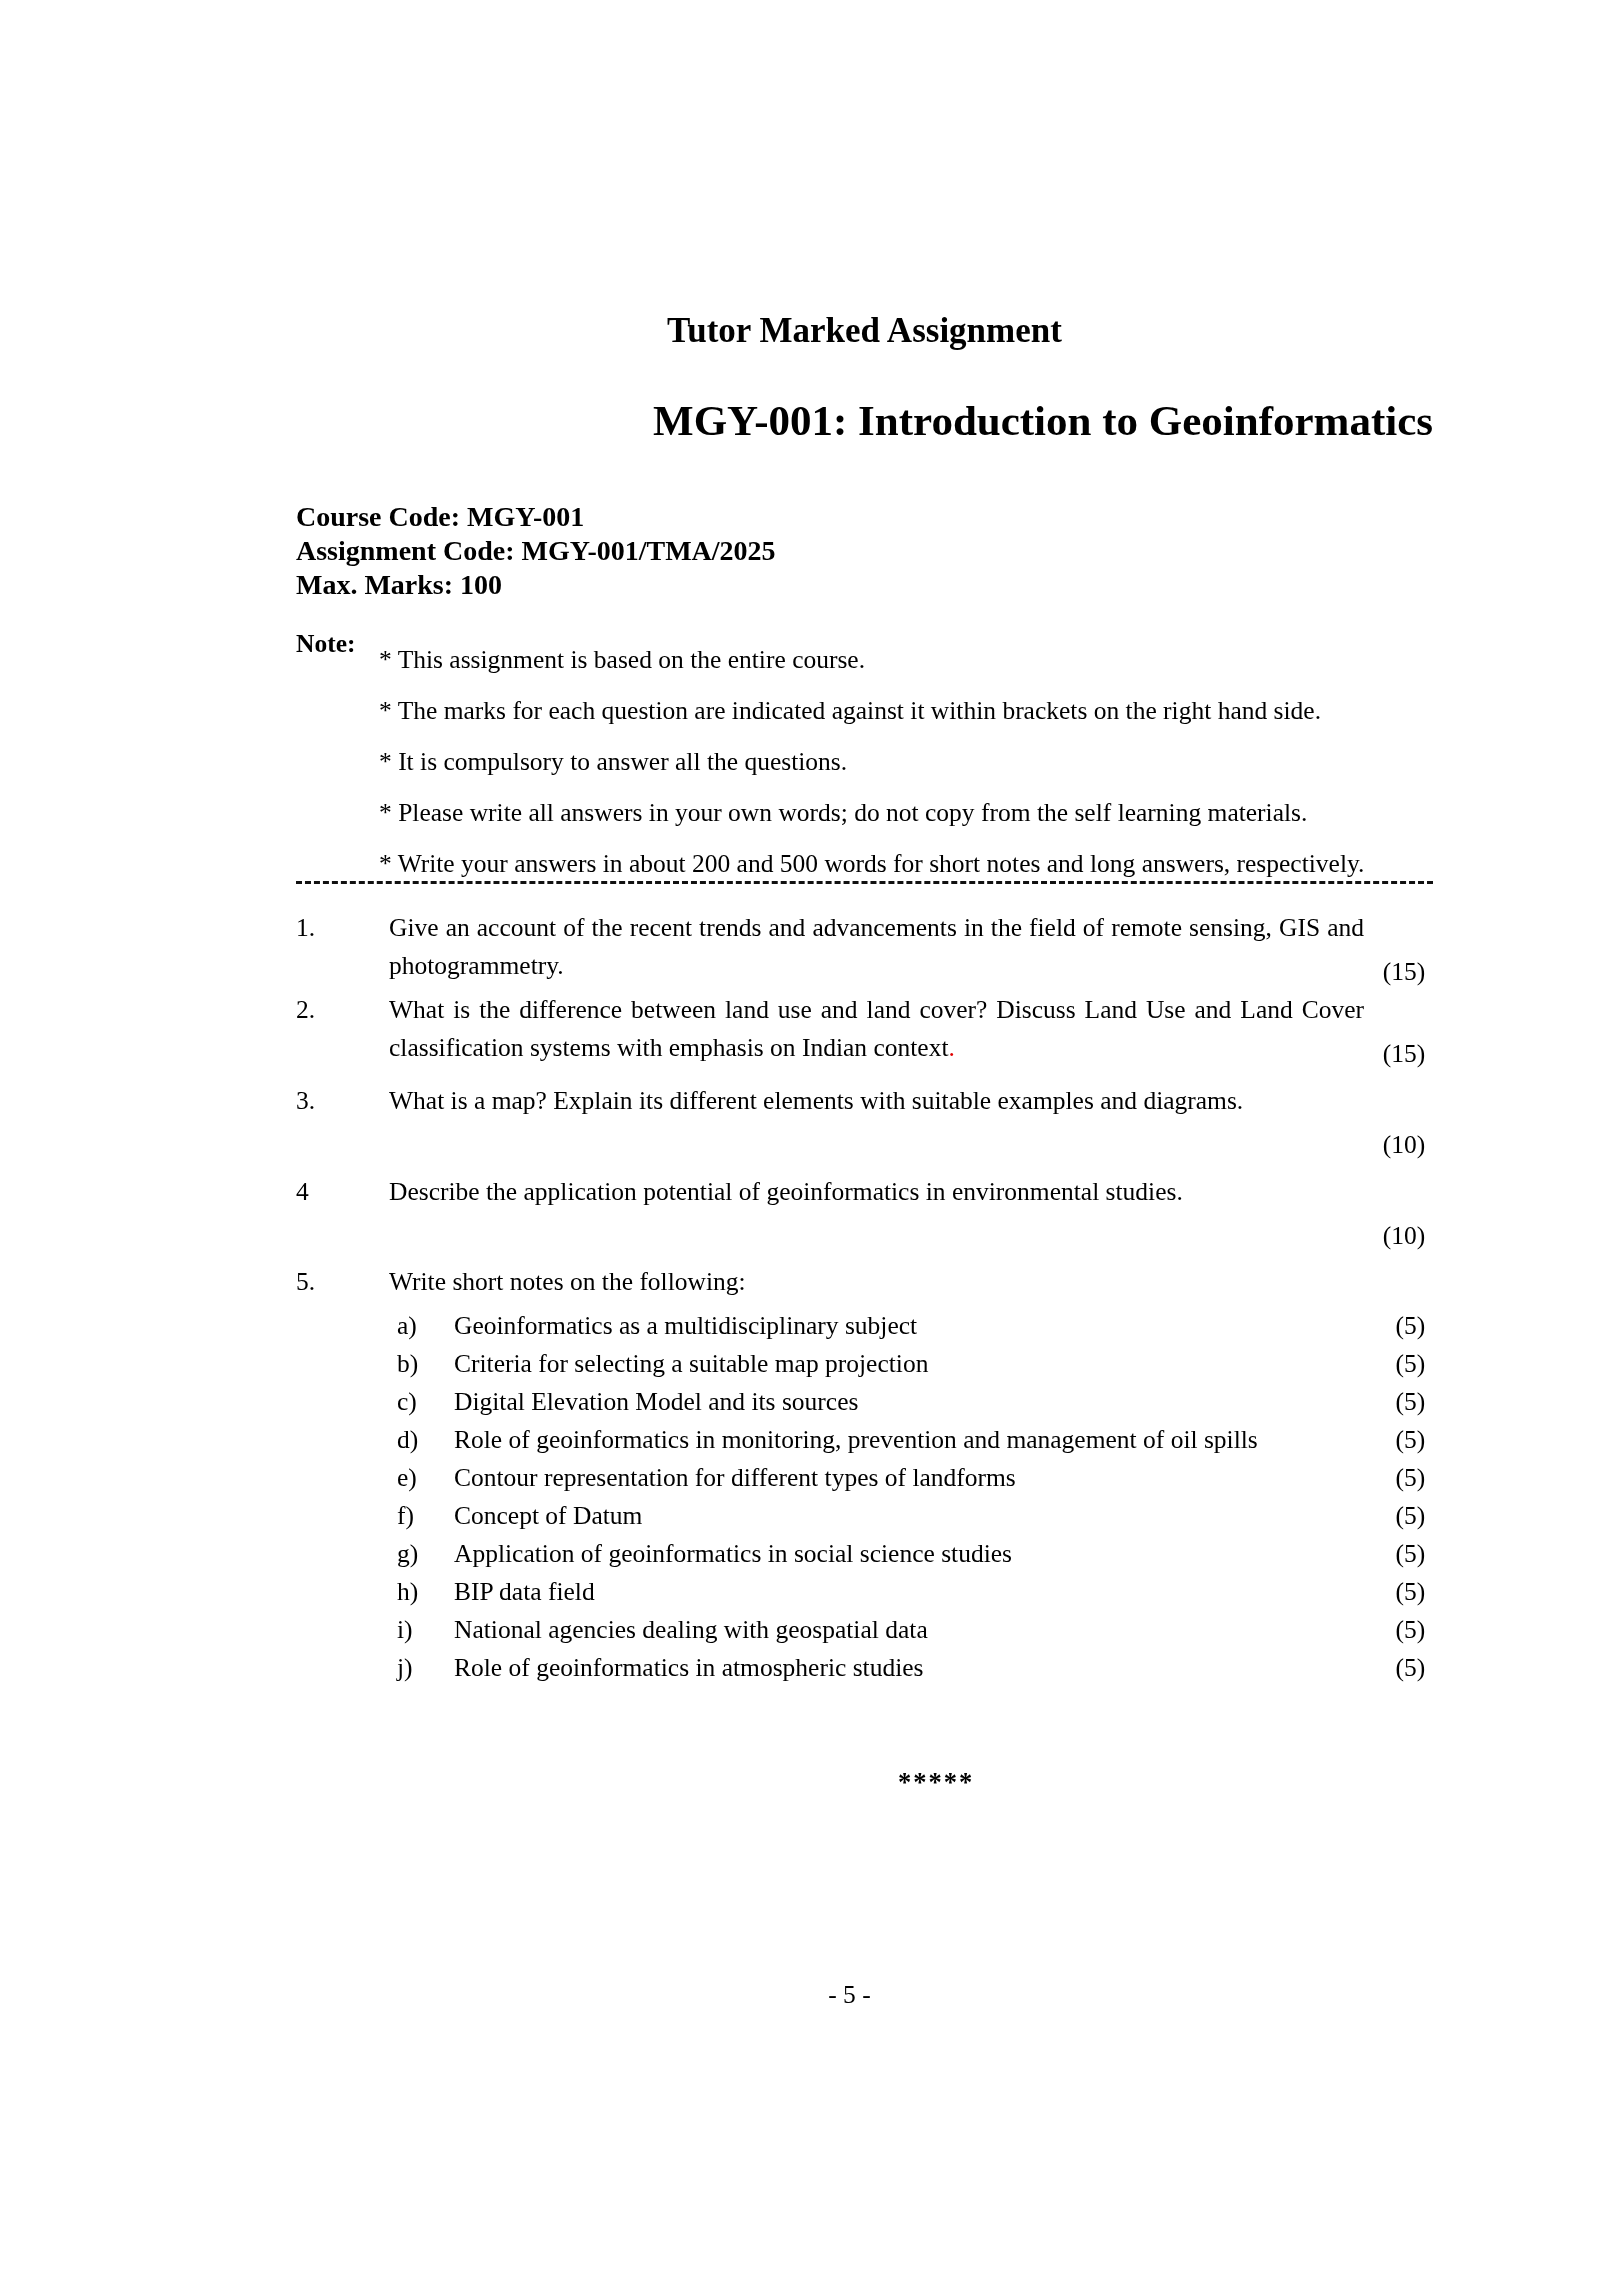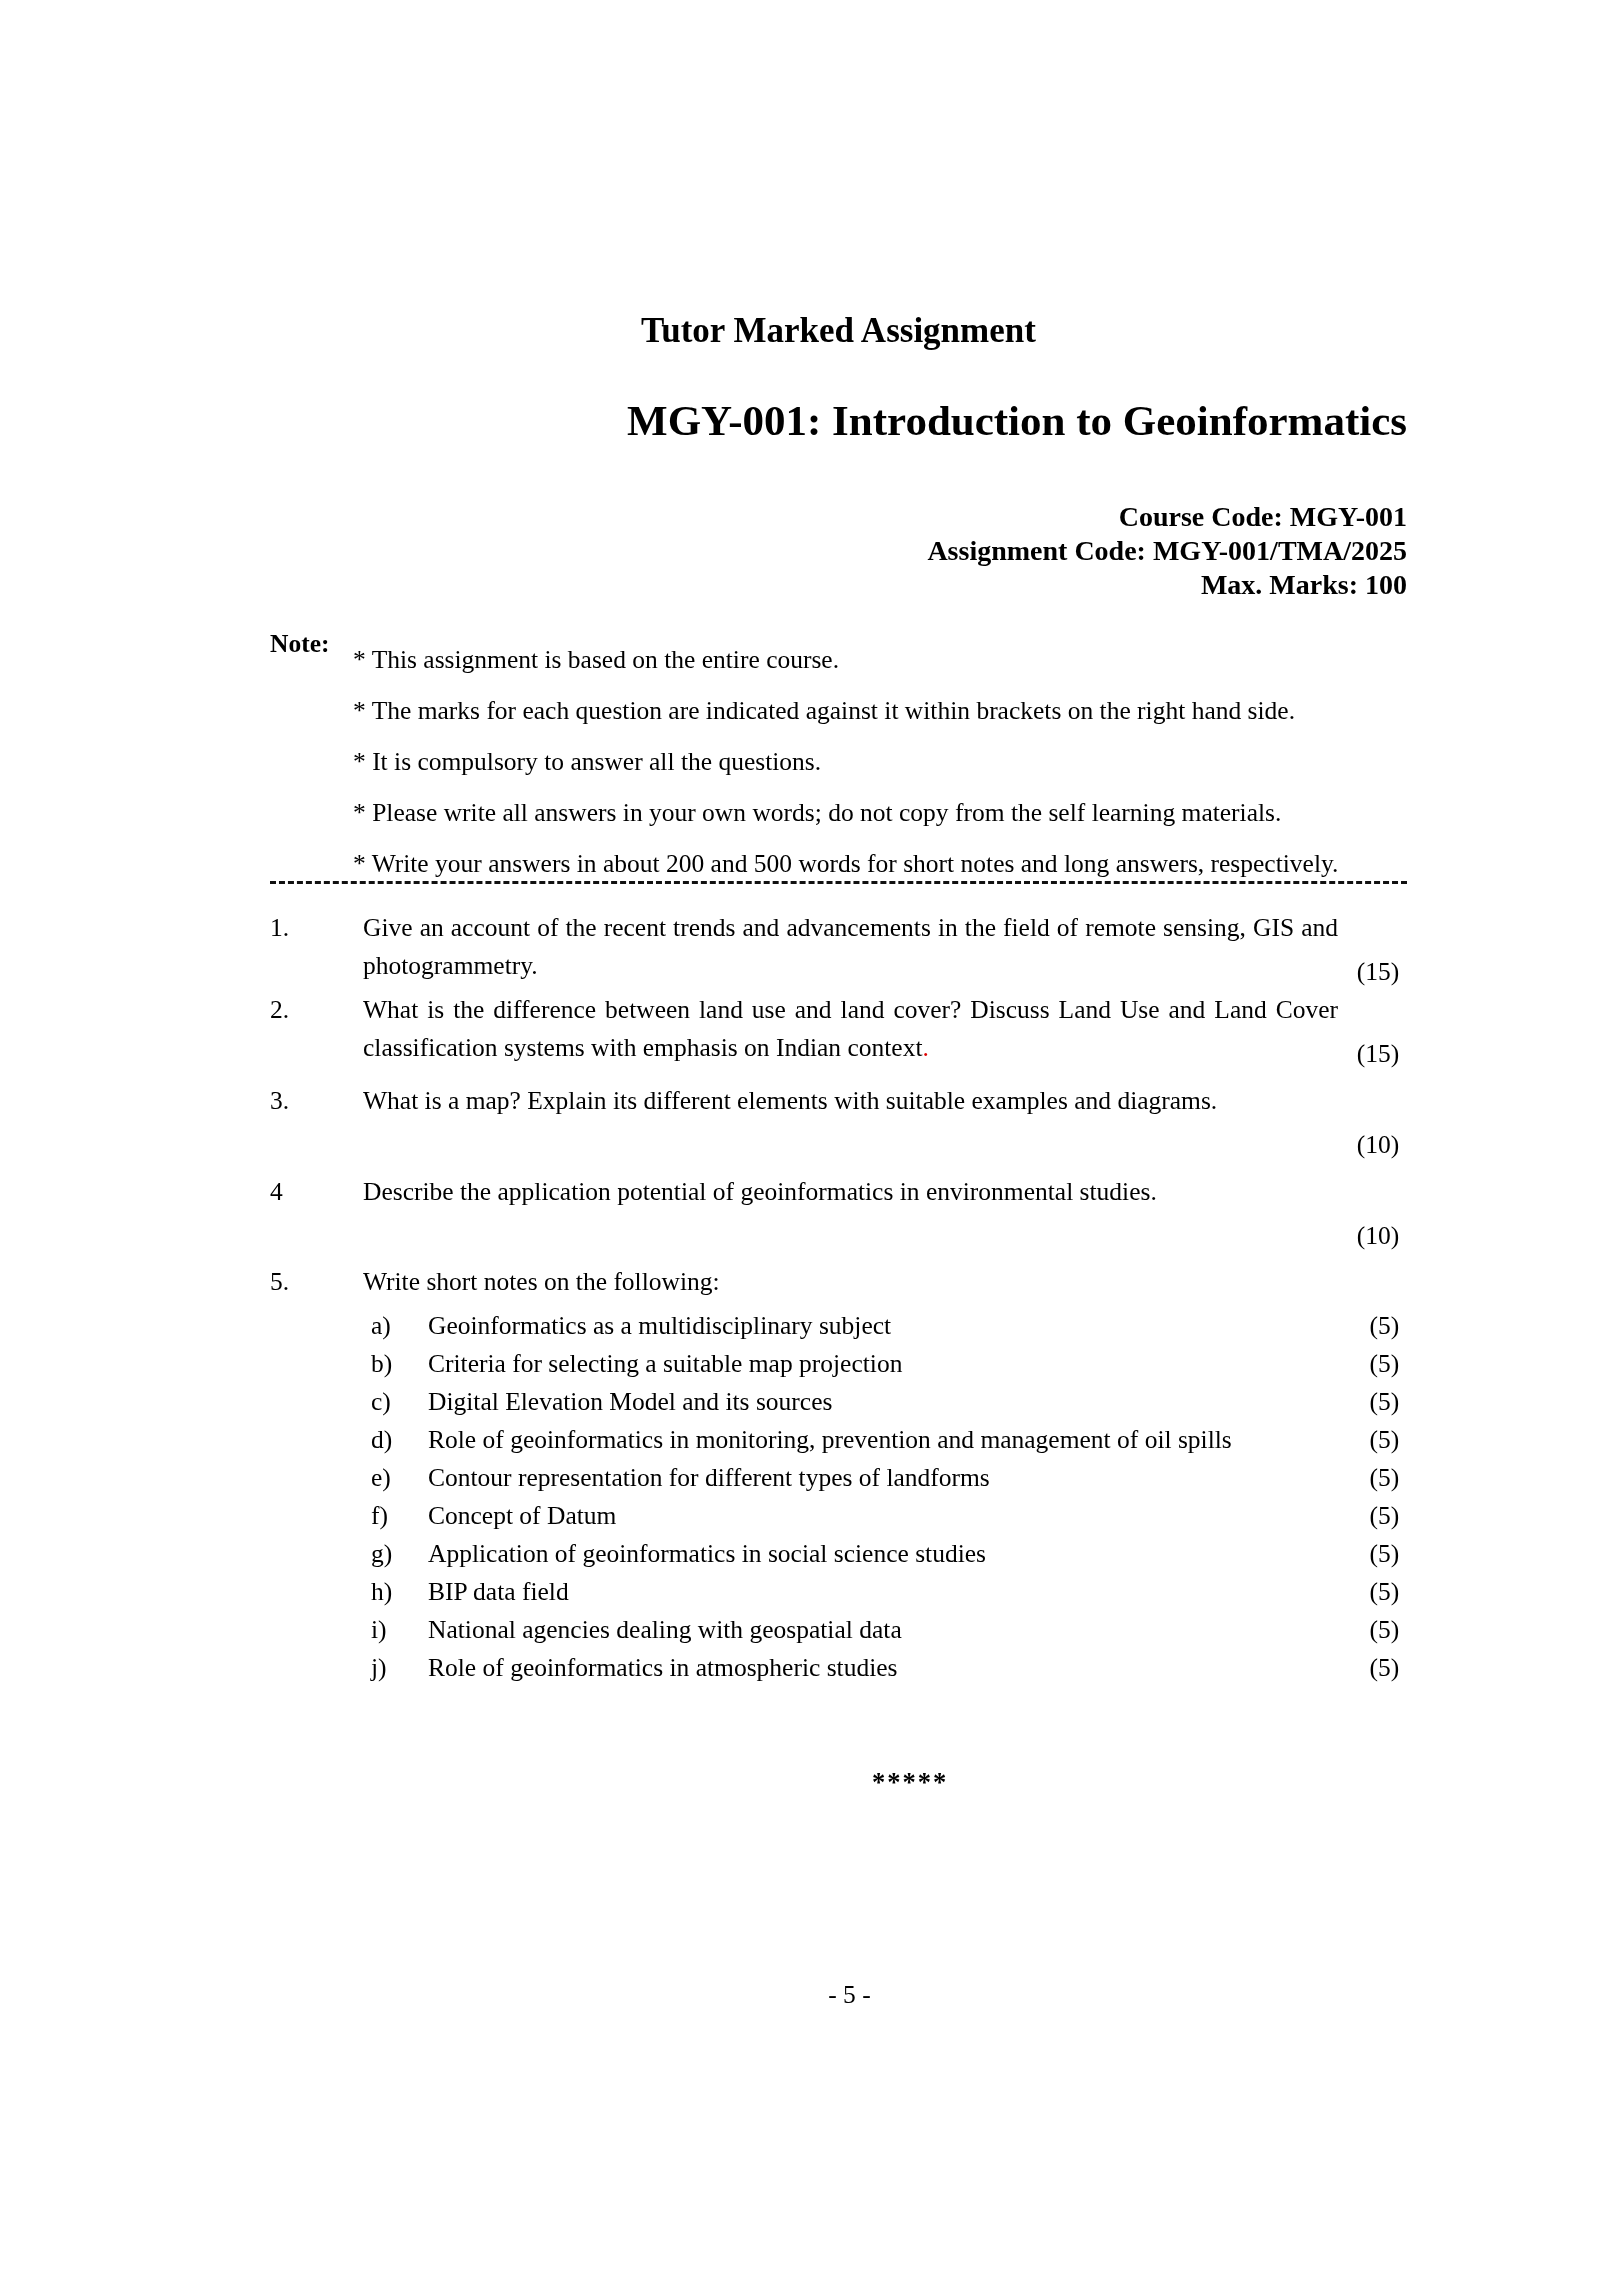--- a/index.html
+++ b/index.html
@@ -11,41 +11,40 @@
     position: relative;
     width: 1620px;
     height: 2293px;
     background: #ffffff;
     color: #000000;
     font-family: "Liberation Serif", "DejaVu Serif", serif;
     overflow: hidden;
   }
   .content {
     position: absolute;
-    left: 270px;
+    left: 296px;
     top: 0;
     width: 1137px;
   }
   .doc-title {
     margin: 310px 0 0 0;
     font-size: 35px;
     line-height: 41px;
     font-weight: bold;
     text-align: center;
   }
   .doc-subtitle {
     margin: 49px 0 0 0;
     font-size: 43px;
     line-height: 41px;
     font-weight: bold;
     text-align: right;
   }
   .codes {
     margin-top: 59px;
-    text-align: right;
     font-weight: bold;
     font-size: 28px;
     line-height: 34px;
   }
   .note {
     margin-top: 23.5px;
     display: flex;
     font-size: 25.5px;
     line-height: 35px;
   }

